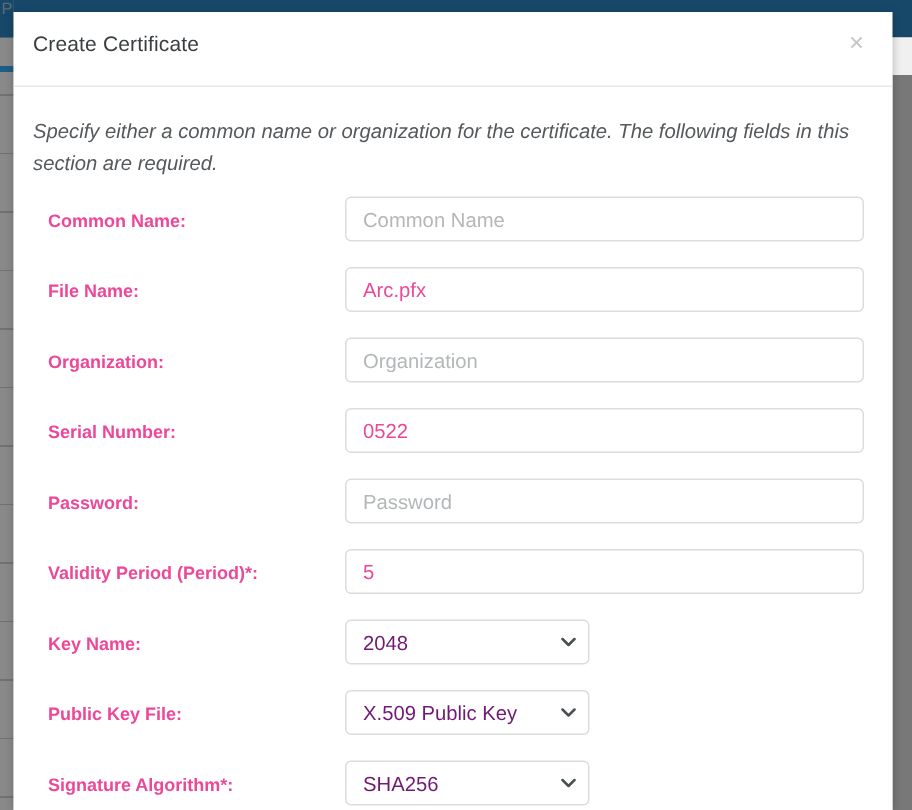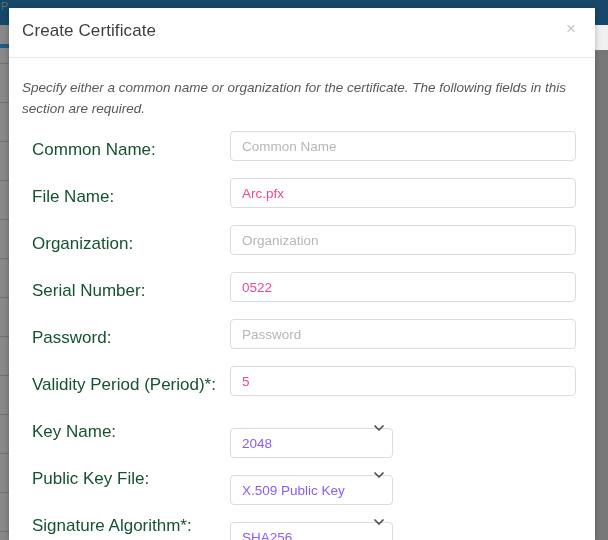--- a/index.html
+++ b/index.html
@@ -111,21 +111,21 @@
 
   .modal-header {
     position: relative;
     height: 49px;
     border-bottom: 1px solid #e7e7e7;
   }
   .modal-title {
     position: absolute;
     left: 13px;
     top: 13px;
-    font-size: 17px;
+    font-size: 14px;
     color: #3b3f42;
     font-weight: 400;
     letter-spacing: .1px;
   }
   .modal-close {
     position: absolute;
     right: 13px;
     top: 10px;
     width: 22px;
     height: 22px;
@@ -164,23 +164,23 @@
     width: 586px;
   }
   .form-row {
     position: relative;
     height: 47px;
   }
   .form-label {
     position: absolute;
     left: 23px;
     top: 13px;
-    font-size: 17px;
-    font-weight: normal;
-    color: #14532d;
+    font-size: 12px;
+    font-weight: bold;
+    color: #ec4899;
     white-space: nowrap;
   }
   .form-control {
     position: absolute;
     left: 221px;
     top: 4px;
     width: 346px;
     height: 30px;
     box-sizing: border-box;
     border: 1px solid #dcdcdc;
@@ -206,29 +206,28 @@
     height: 30px;
   }
   .form-select {
     width: 163px;
     height: 30px;
     box-sizing: border-box;
     border: 1px solid #dcdcdc;
     border-radius: 4px;
     background: #ffffff;
     font-size: 13.5px;
-    color: #8b5cf6;
+    color: #701a75;
     padding: 0 26px 0 11px;
     font-family: "Liberation Sans", sans-serif;
     outline: none;
     -webkit-appearance: none;
     -moz-appearance: none;
     appearance: none;
     cursor: pointer;
-    margin-top: 15px;
   }
   .select-chevron {
     position: absolute;
     right: 9px;
     top: 10px;
     width: 10px;
     height: 10px;
     pointer-events: none;
   }
   .select-chevron svg { display: block; }

